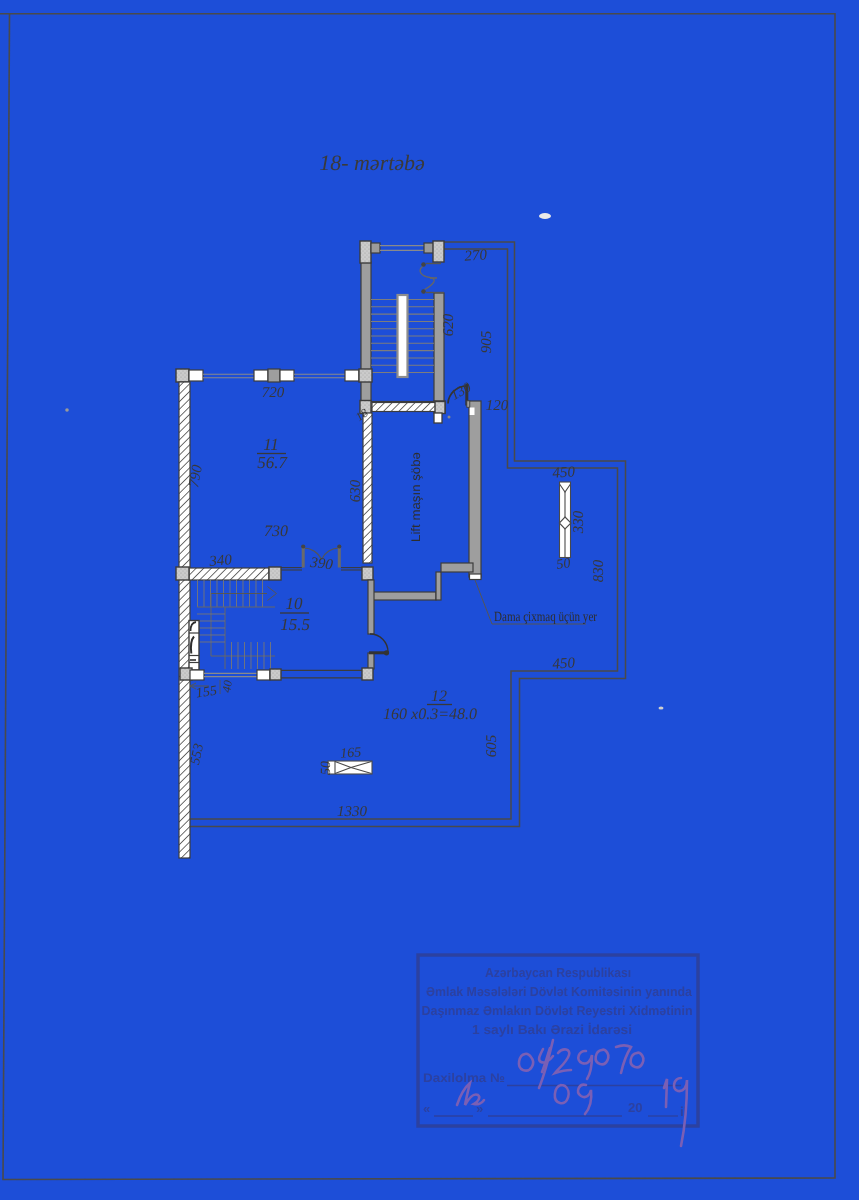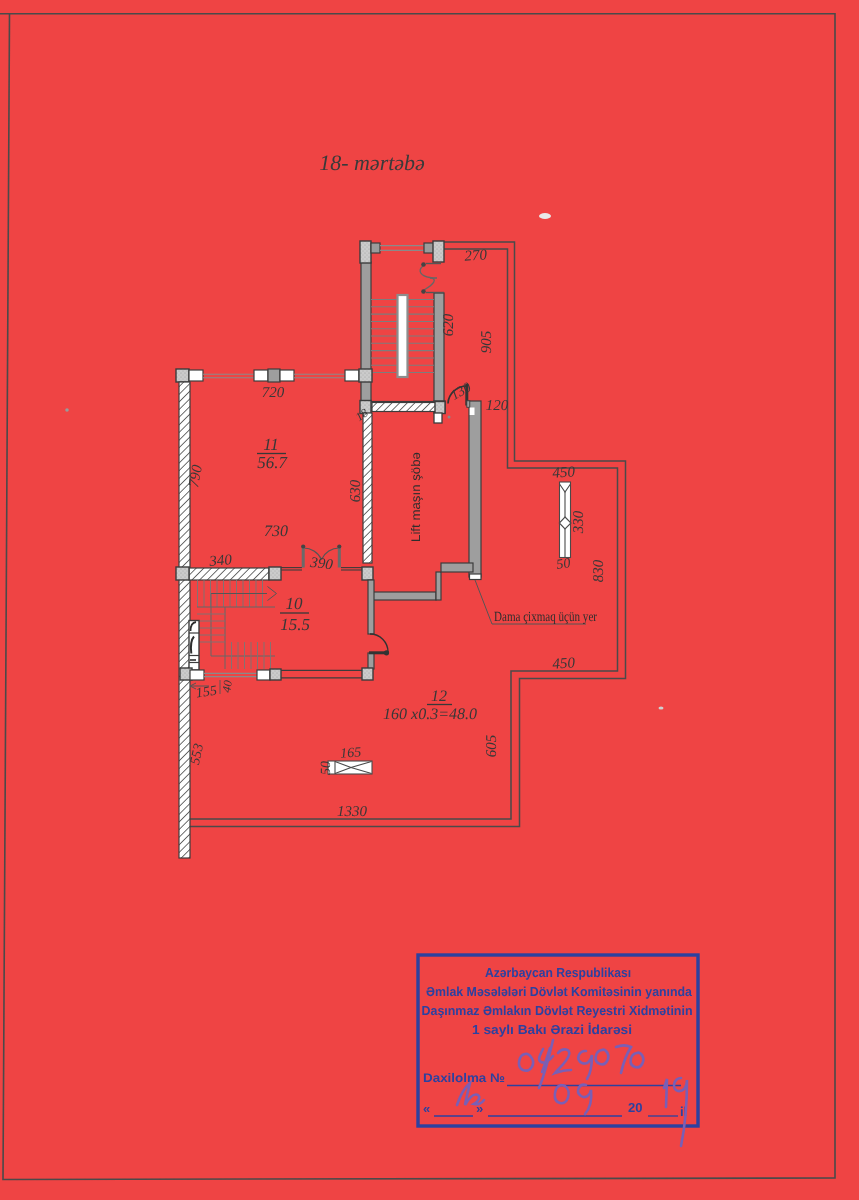--- a/index.html
+++ b/index.html
@@ -1,16 +1,16 @@
 <!DOCTYPE html>
 <html><head>
 <meta charset="utf-8">
 <style>
   html,body{margin:0;padding:0;background:#ffffff;}
-  #page{position:relative;width:859px;height:1200px;background:#ef4444;overflow:hidden;
+  #page{position:relative;width:859px;height:1200px;background:#1d4ed8;overflow:hidden;
         font-family:"Liberation Serif", serif;}
   svg{position:absolute;left:0;top:0;}
   svg text{text-rendering:geometricPrecision;}
   #page{filter:opacity(0.999);}
   .dim{font-family:"Liberation Serif", serif;font-style:italic;fill:#383838;}
 </style>
 </head>
 <body>
 <div id="page">
 <svg width="859" height="1200" viewBox="0 0 859 1200">

